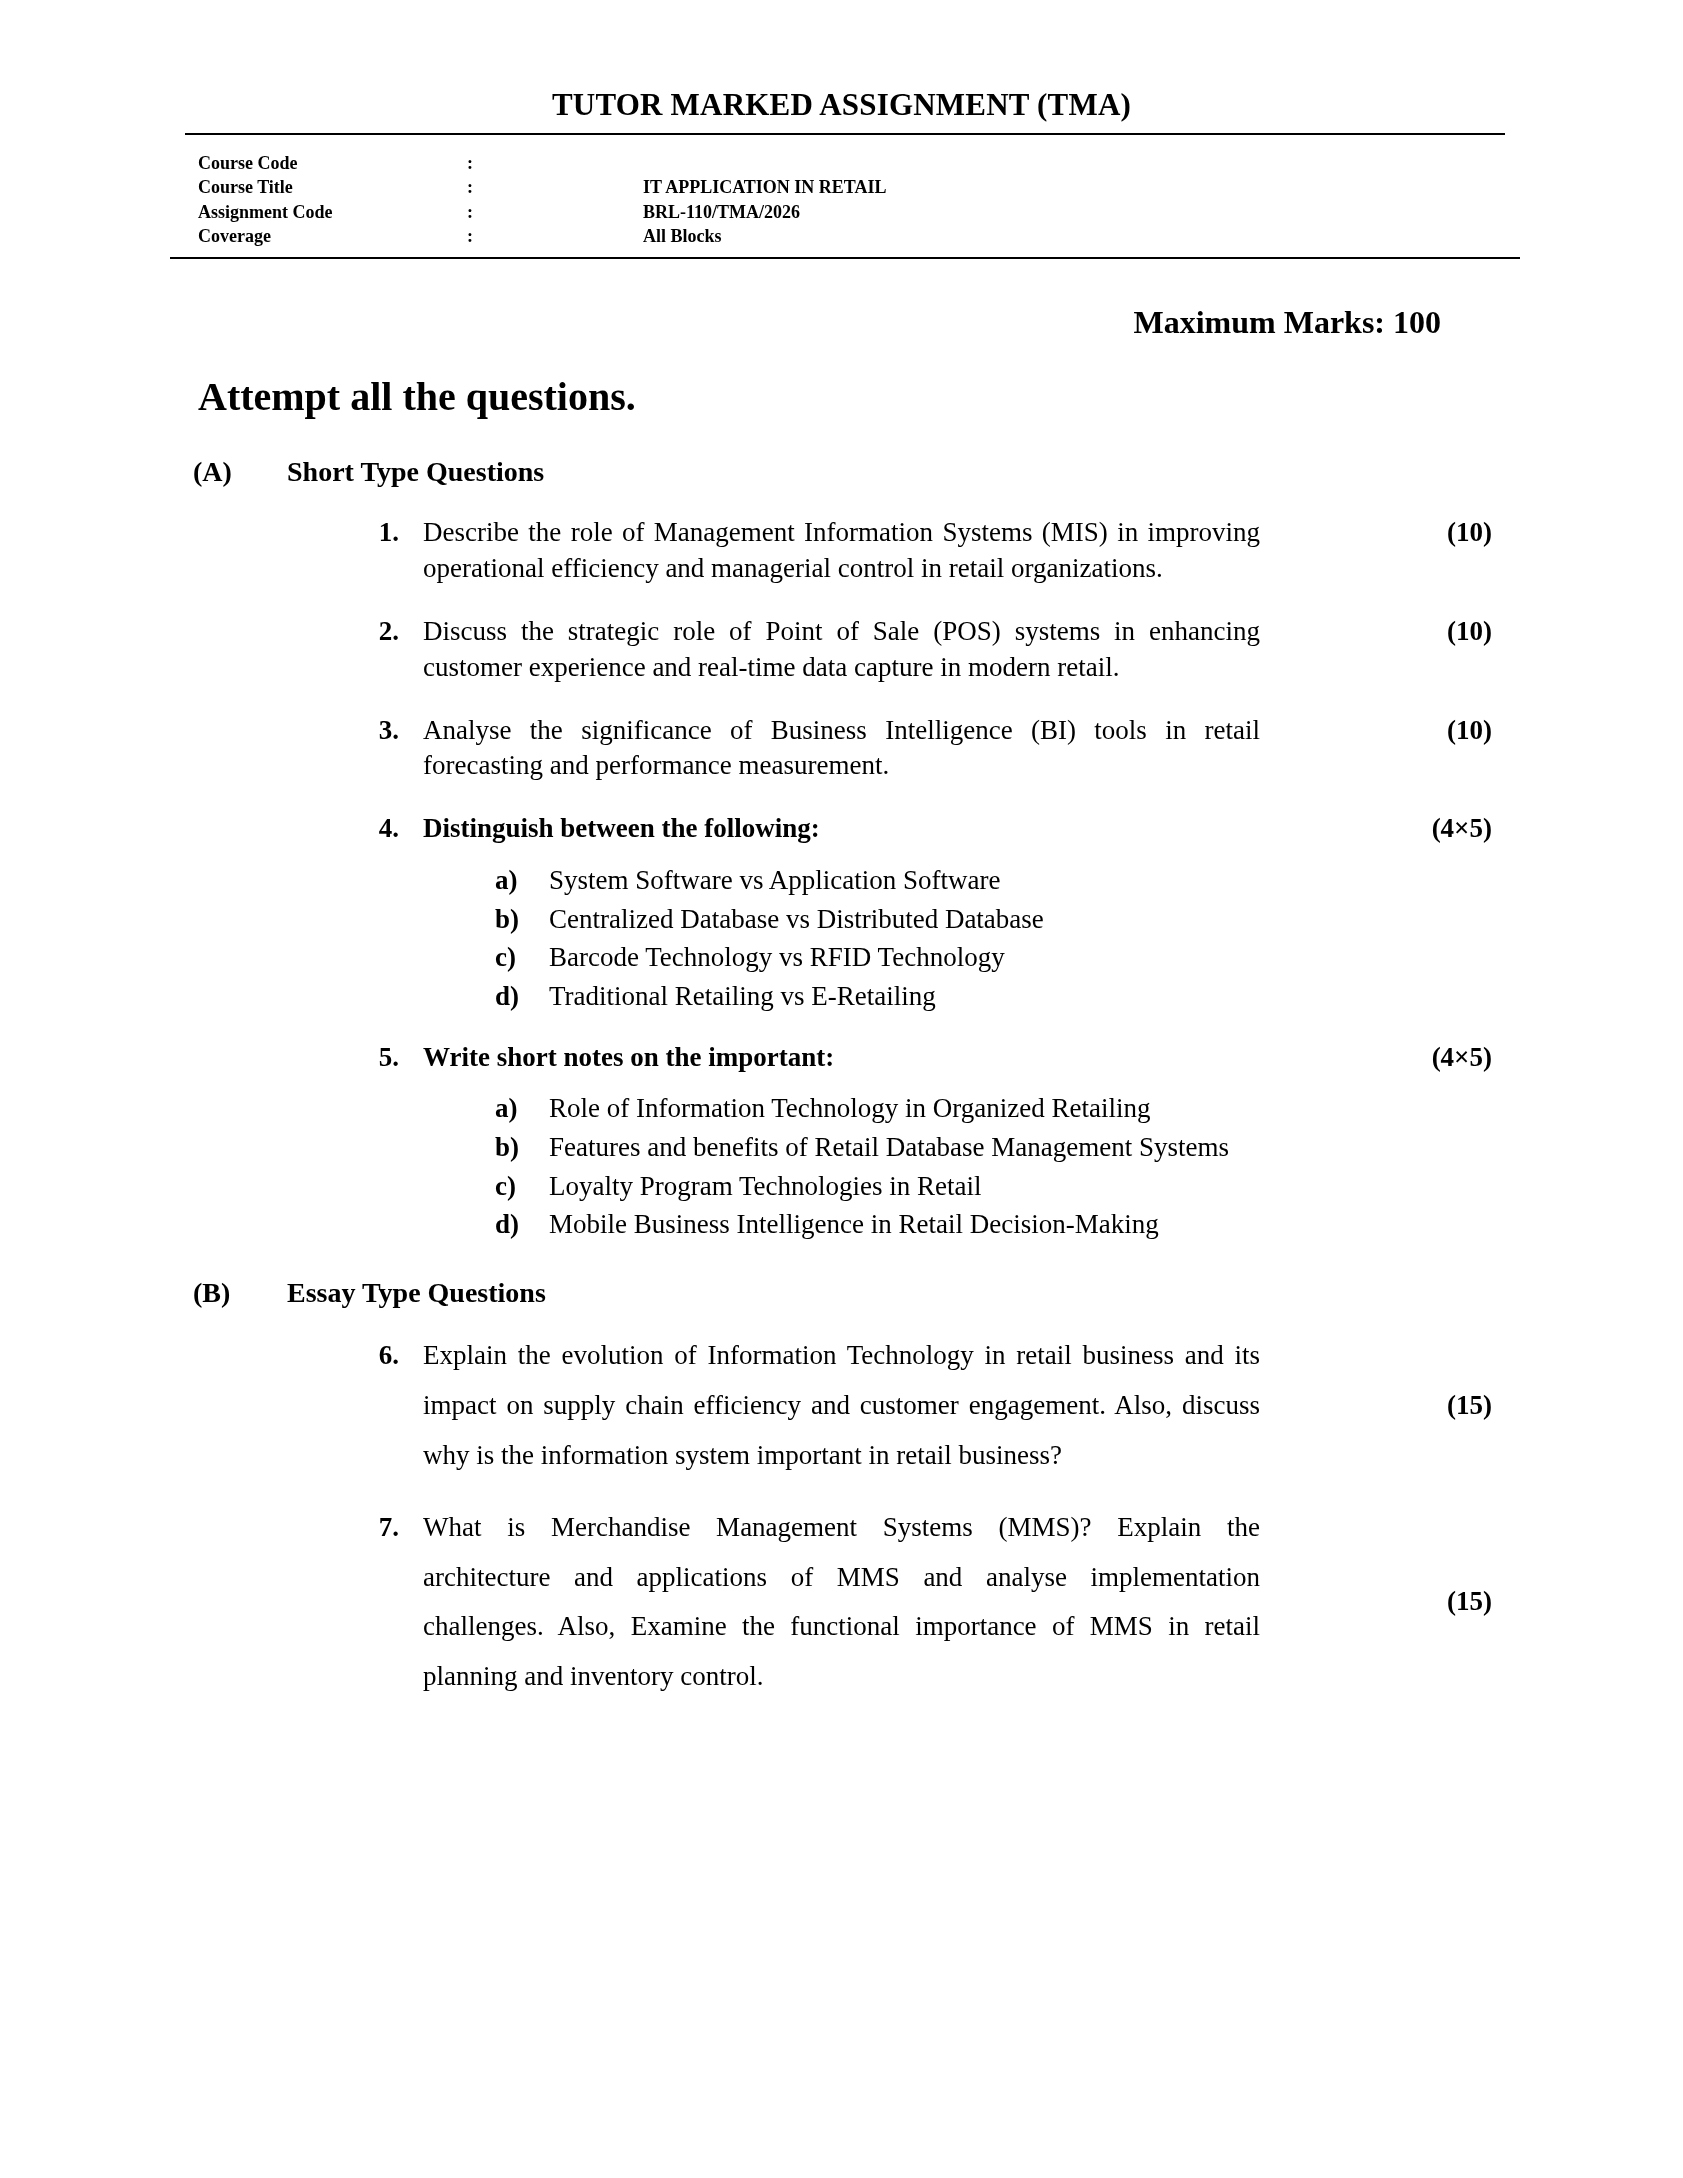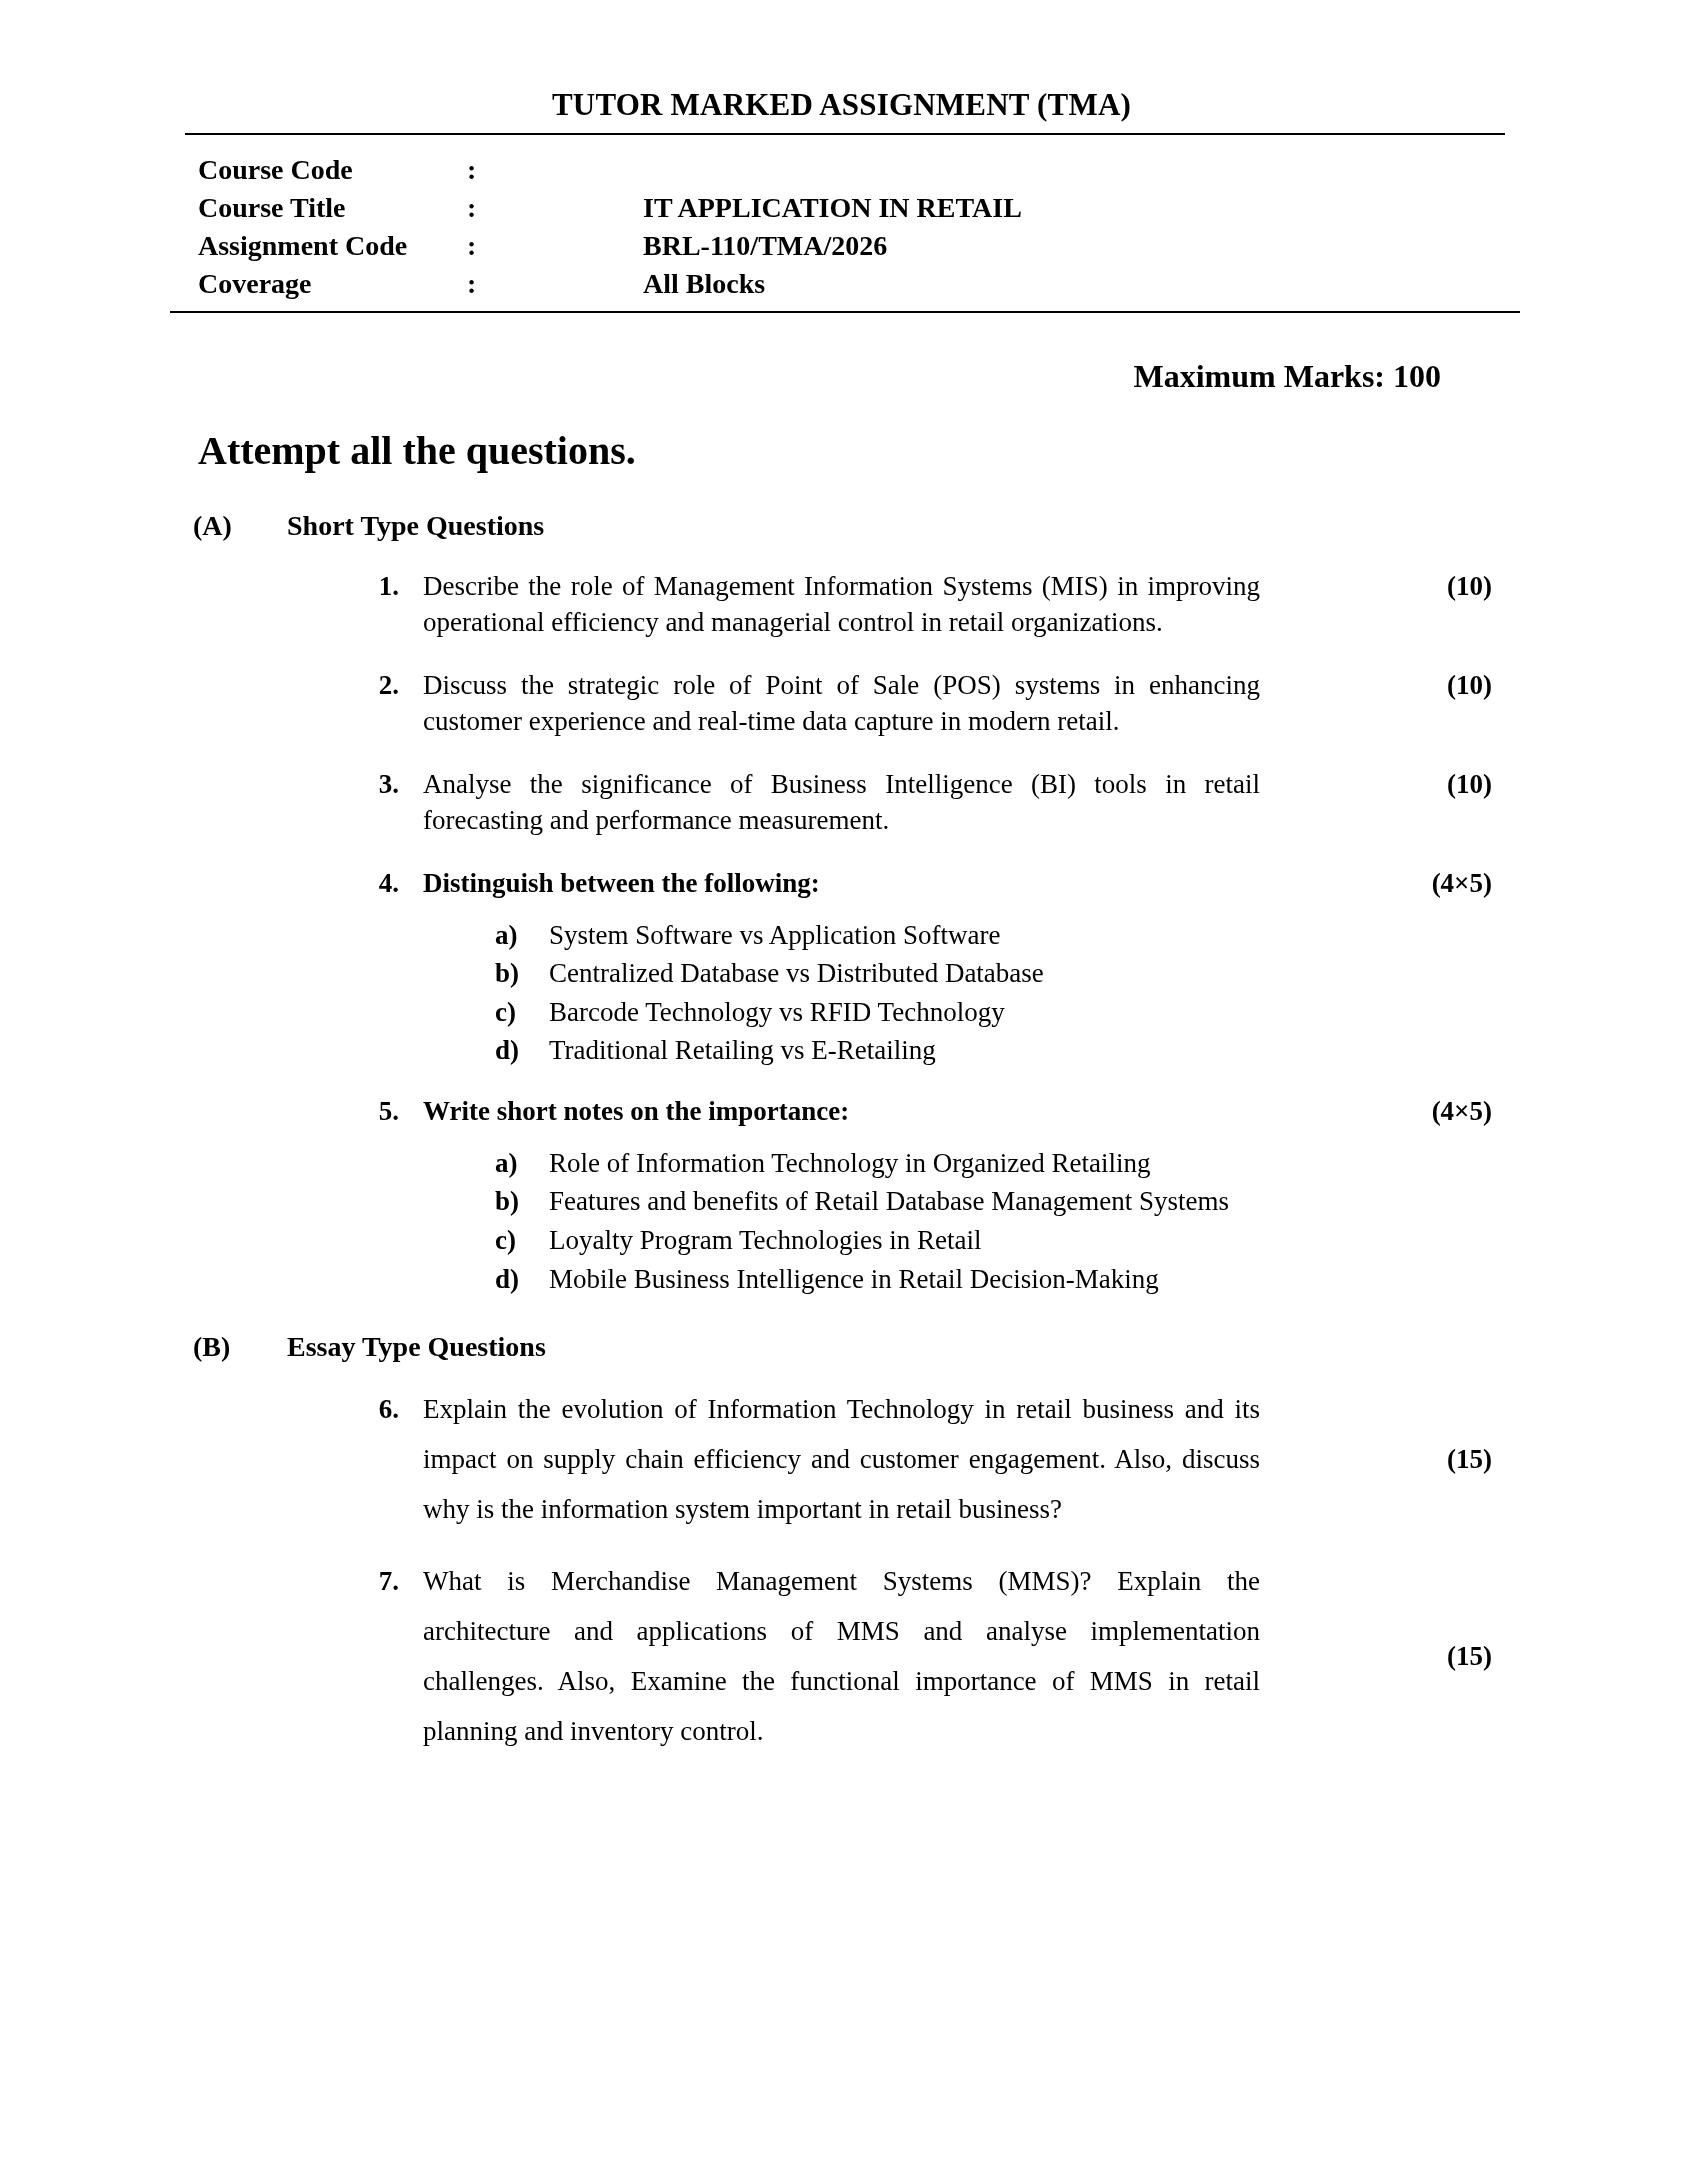--- a/index.html
+++ b/index.html
@@ -32,21 +32,21 @@
   .rule-top {
     border-top: 2.2px solid #000;
     margin: 0 -5px 0 2px;
   }
   .rule-bottom {
     border-top: 2.2px solid #000;
     margin: 8px -20px 0 -13px;
   }
   .meta {
     margin: 16px 0 0 15px;
-    font-size: 28px;
+    font-size: 18px;
     font-weight: bold;
     line-height: 1.36;
   }
   .meta-row {
     display: flex;
   }
   .meta-label {
     width: 269px;
     flex: none;
   }
@@ -219,21 +219,21 @@
         <div class="subtext">Barcode Technology vs RFID Technology</div>
       </div>
       <div class="subitem">
         <div class="subletter">d)</div>
         <div class="subtext">Traditional Retailing vs E-Retailing</div>
       </div>
     </div>
 
     <div class="qitem">
       <div class="qnum">5.</div>
-      <div class="qtext bold">Write short notes on the importance:</div>
+      <div class="qtext bold">Write short notes on the important:</div>
       <div class="qmarks">(4×5)</div>
     </div>
 
     <div class="sublist">
       <div class="subitem">
         <div class="subletter">a)</div>
         <div class="subtext">Role of Information Technology in Organized Retailing</div>
       </div>
       <div class="subitem">
         <div class="subletter">b)</div>

